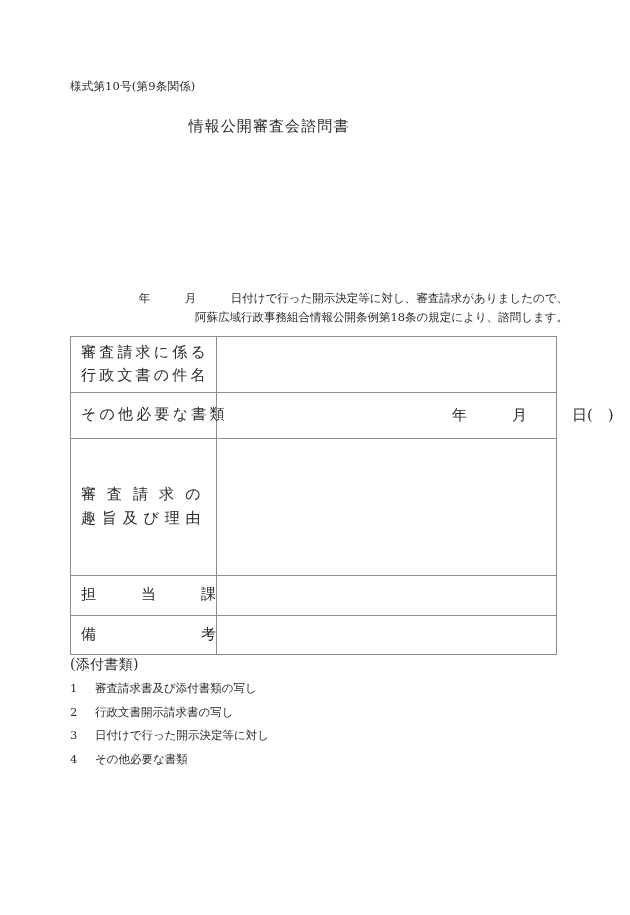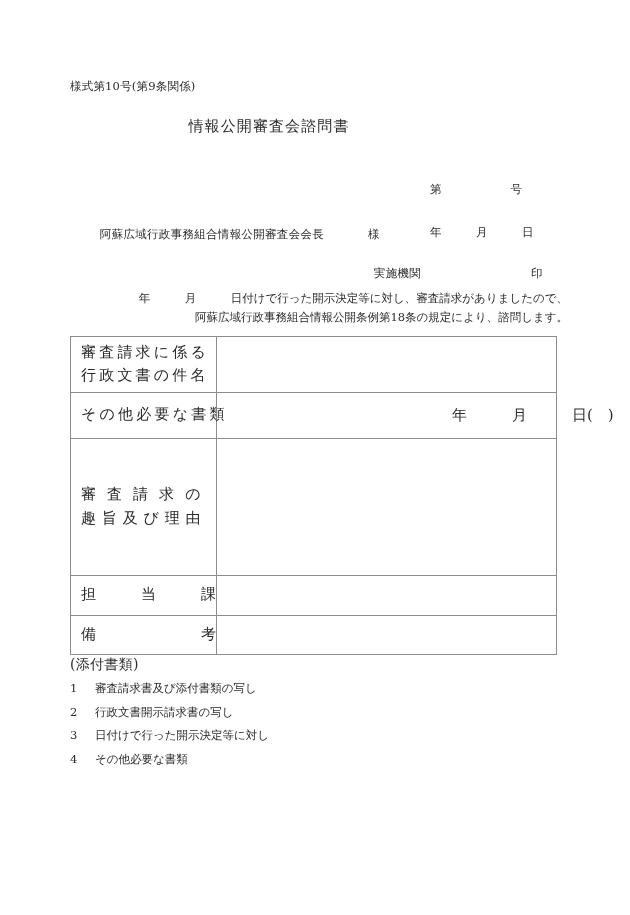--- a/index.html
+++ b/index.html
@@ -169,32 +169,22 @@
 </style>
 </head>
 <body>
 
 <div class="page">
 
   <div class="abs form-no">様式第10号(第9条関係)</div>
 
   <div class="abs doc-title">情報公開審査会諮問書</div>
 
-  <div class="abs meta-block">
-    <span class="meta-line">第　　　　　　号</span>
-    <span class="meta-line">年　　　月　　　日</span>
-  </div>
-
-  <div class="abs addressee">
-    <span>阿蘇広域行政事務組合情報公開審査会会長</span><span class="hon">様</span>
-  </div>
-
-  <div class="abs issuer">
-    <span>実施機関</span><span class="seal">印</span>
-  </div>
+
+
 
   <div class="abs body-para"><span class="indent">年　　　月　　　日付けで行った開示決定等に対し、審査請求がありましたので、</span><span>阿蘇広域行政事務組合情報公開条例第18条の規定により、諮問します。</span></div>
 
   <table class="form-table">
     <tbody>
       <tr class="row-h1">
         <td class="label">
           <span class="lbl just sp-tight">審査請求に係る</span>
           <span class="lbl just sp-tight">行政文書の件名</span>
         </td>

